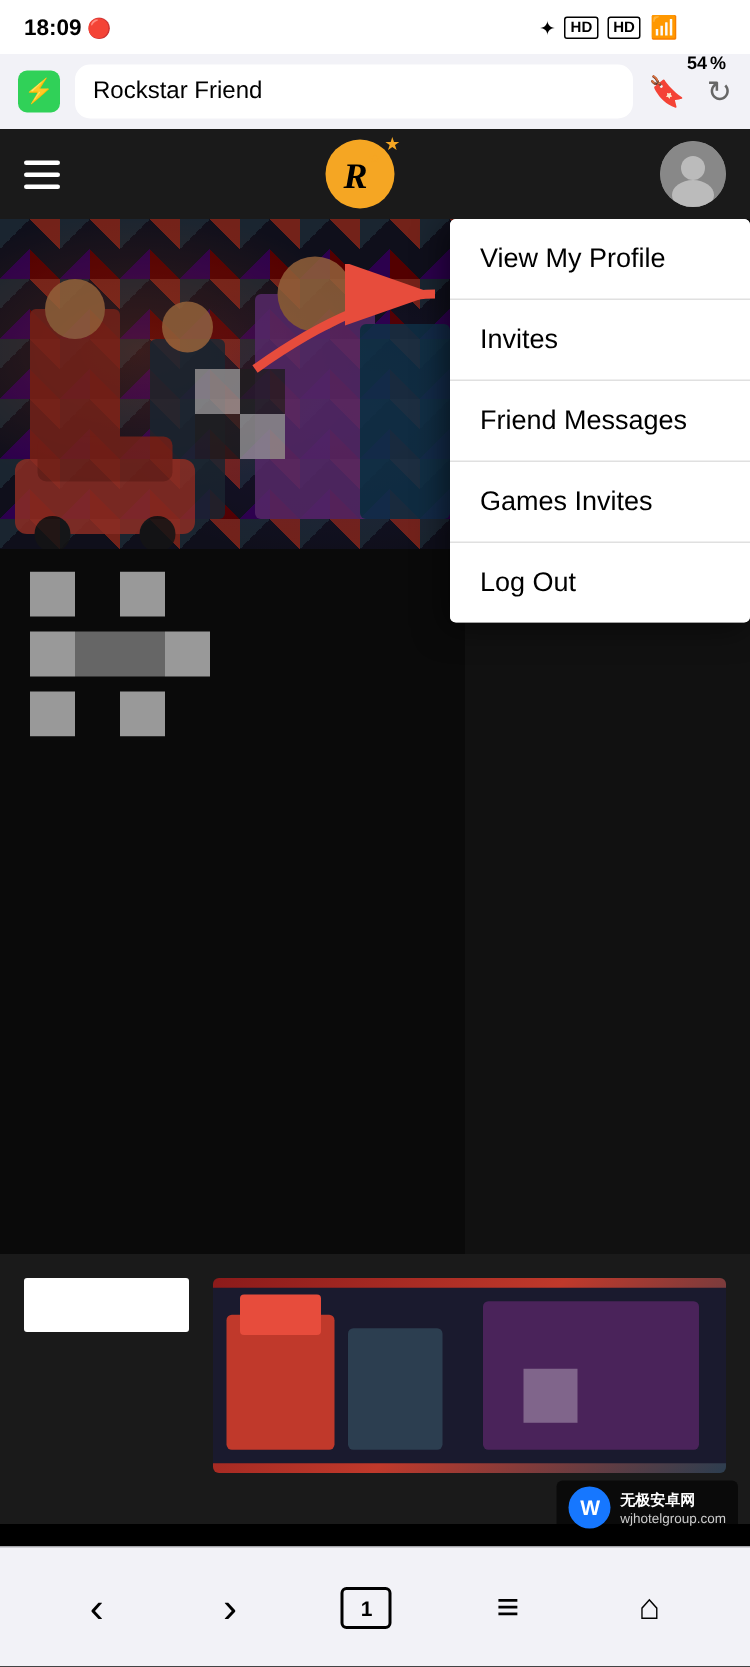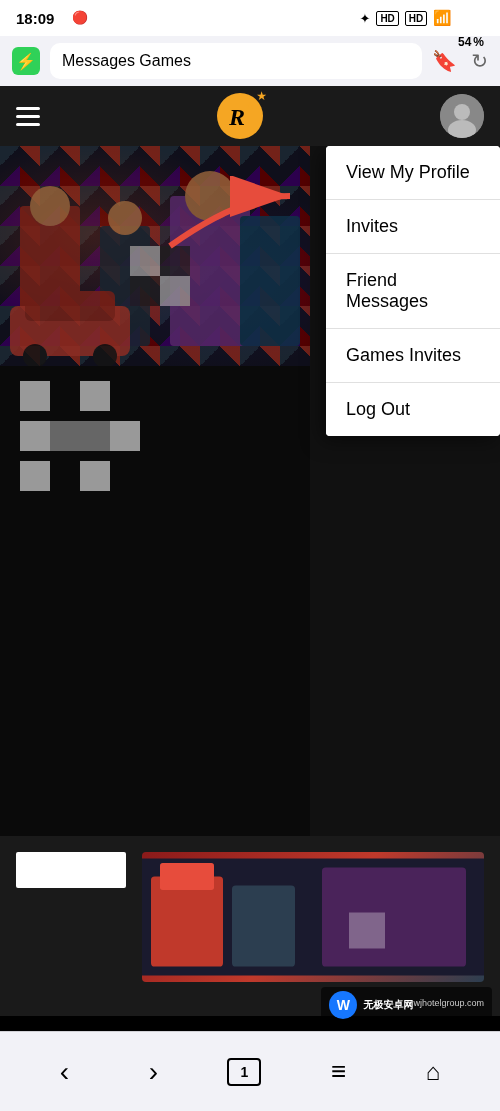--- a/index.html
+++ b/index.html
@@ -20,21 +20,22 @@
       display: flex;
       align-items: center;
       justify-content: space-between;
       padding: 0 16px;
     }
     .status-time {
       font-size: 15px;
       font-weight: 600;
       color: #000;
       display: flex;
-      gap: 18px;
+      align-items: center;
+      gap: 4px;
     }
     .status-icons {
       display: flex;
       align-items: center;
       gap: 6px;
       font-size: 12px;
       color: #000;
     }
     .battery-icon {
       display: flex;
@@ -160,21 +161,21 @@
       background: 
         radial-gradient(ellipse at 30% 40%, rgba(255,100,50,0.3) 0%, transparent 50%),
         radial-gradient(ellipse at 70% 60%, rgba(100,50,200,0.2) 0%, transparent 50%);
     }
 
     
     .dropdown-menu {
       position: absolute;
       top: 0;
       right: 0;
-      width: 174px;
+      width: 200px;
       background: #fff;
       border-radius: 4px;
       overflow: hidden;
       z-index: 100;
       box-shadow: -4px 4px 20px rgba(0,0,0,0.5);
     }
     .dropdown-item {
       padding: 16px 20px;
       font-size: 18px;
       color: #000;
@@ -318,21 +319,21 @@
       <span>%</span>
     </div>
   </div>
 </div>
 
 <div class="browser-bar">
   <div class="browser-shield">
     <span style="font-size:16px;">⚡</span>
   </div>
   <div class="browser-url">
-    <span>Messages Games</span>
+    <span>Rockstar Friend</span>
   </div>
   <div class="browser-actions">
     <span style="font-size:20px; color:#666;">🔖</span>
     <span style="font-size:20px; color:#666;">↻</span>
   </div>
 </div>
 
 <div class="app-container">
 
   <div class="app-header">
@@ -447,17 +448,17 @@
   <span class="nav-btn" style="font-size:28px; font-weight:300;">›</span>
   <span class="nav-btn page-indicator">1</span>
   <span class="nav-btn" style="font-size:26px;">≡</span>
   <span class="nav-btn" style="font-size:24px;">⌂</span>
 </div>
 
 <div class="watermark">
   <div class="watermark-logo">
     <span>W</span>
   </div>
-  <div style="display:flex;flex-direction:row;">
+  <div style="display:flex;flex-direction:column;">
     <span style="color:#fff;font-size:10px;font-weight:600;">无极安卓网</span>
     <span style="color:#ccc;font-size:9px;">wjhotelgroup.com</span>
   </div>
 </div>
 
 </body></html>

